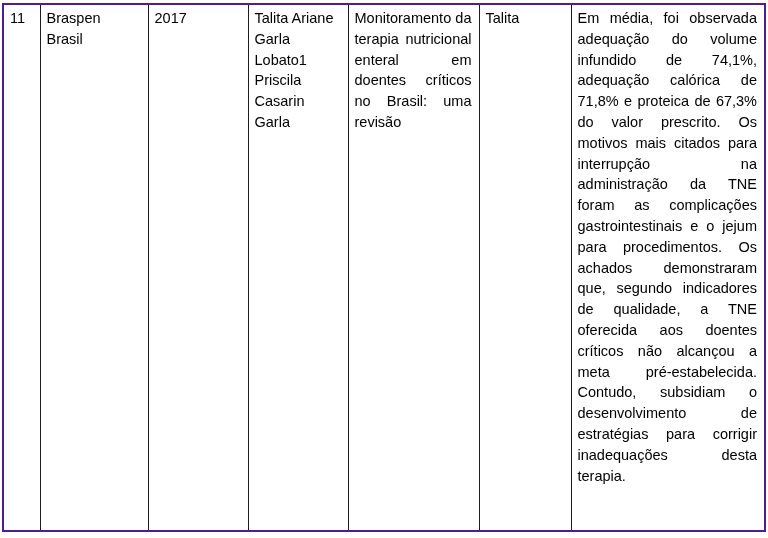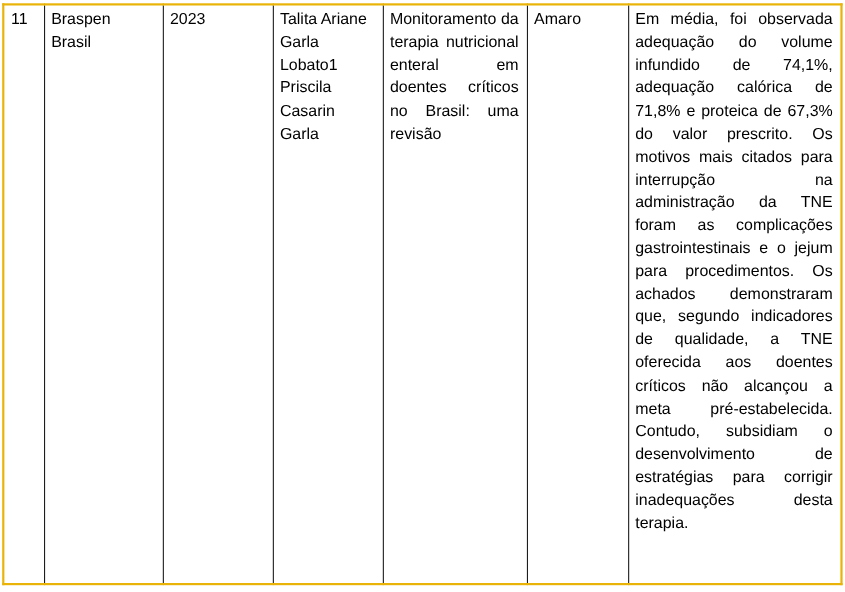--- a/index.html
+++ b/index.html
@@ -13,21 +13,21 @@
     overflow: hidden;
     font-family: "Liberation Sans", sans-serif;
     color: #000000;
   }
   table.lit-table {
     border-collapse: collapse;
     table-layout: fixed;
     width: 762px;
     height: 529px;
     margin: 3px 0 0 2px;
-    border: 2px solid #eab308;
+    border: 2px solid #4c1d95;
   }
   table.lit-table td {
     border: 1px solid #1d1d1d;
     vertical-align: top;
     padding: 3px 7px 3px 6px;
     font-size: 14.5px;
     line-height: 20.8px;
     overflow: hidden;
     word-wrap: break-word;
   }
@@ -52,20 +52,20 @@
     <col class="c3">
     <col class="c4">
     <col class="c5">
     <col class="c6">
     <col class="c7">
   </colgroup>
   <tbody>
     <tr>
       <td>11</td>
       <td>Braspen Brasil</td>
-      <td>2023</td>
+      <td>2017</td>
       <td>Talita Ariane Garla Lobato1 Priscila Casarin Garla</td>
       <td class="justify">Monitoramento da terapia nutricional enteral em doentes críticos no Brasil: uma revisão</td>
-      <td>Amaro</td>
+      <td>Talita</td>
       <td class="justify">Em média, foi observada adequação do volume infundido de 74,1%, adequação calórica de 71,8% e proteica de 67,3% do valor prescrito. Os motivos mais citados para interrupção na administração da TNE foram as complicações gastrointestinais e o jejum para procedimentos. Os achados demonstraram que, segundo indicadores de qualidade, a TNE oferecida aos doentes críticos não alcançou a meta pré-estabelecida. Contudo, subsidiam o desenvolvimento de estratégias para corrigir inadequações desta terapia.</td>
     </tr>
   </tbody>
 </table>
 
 </body></html>

